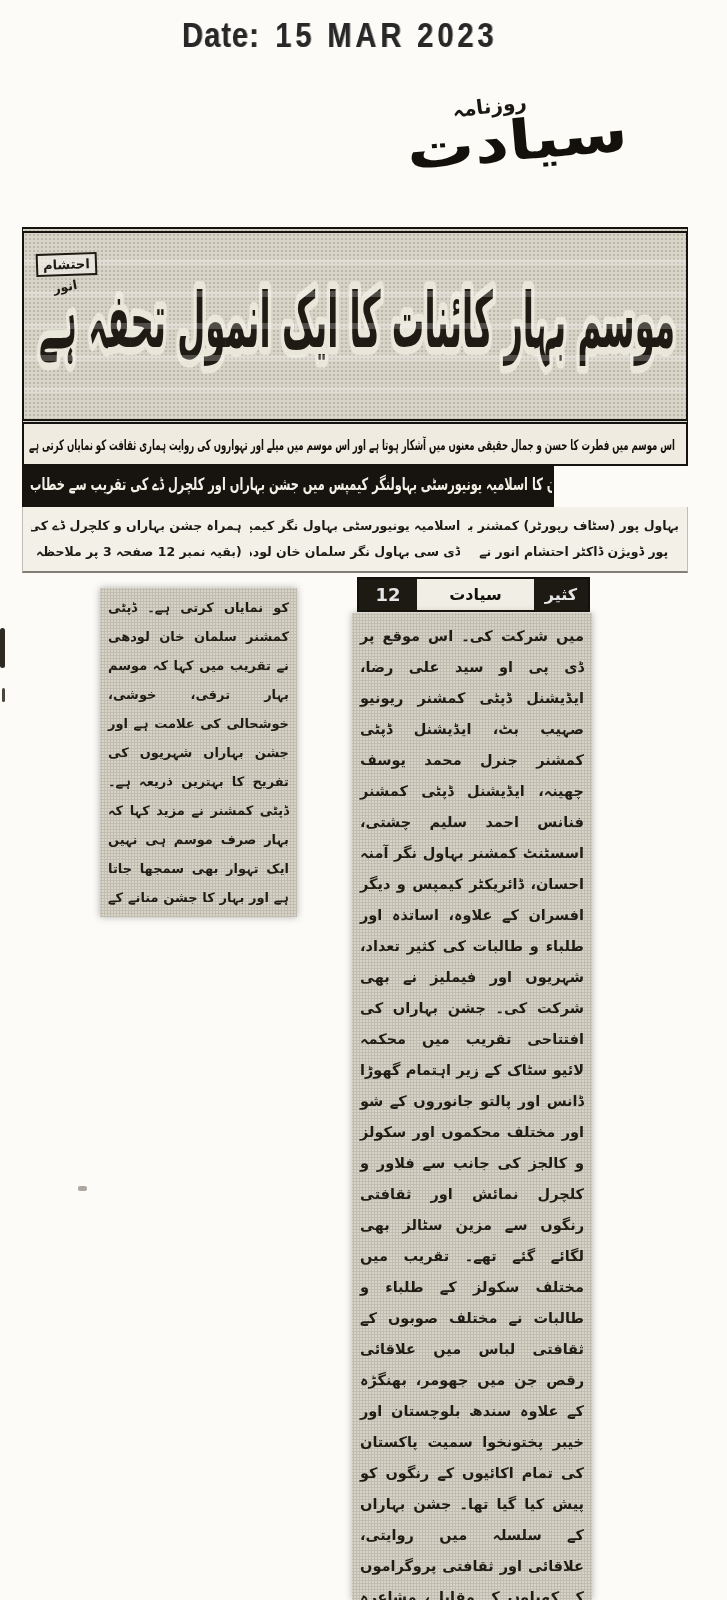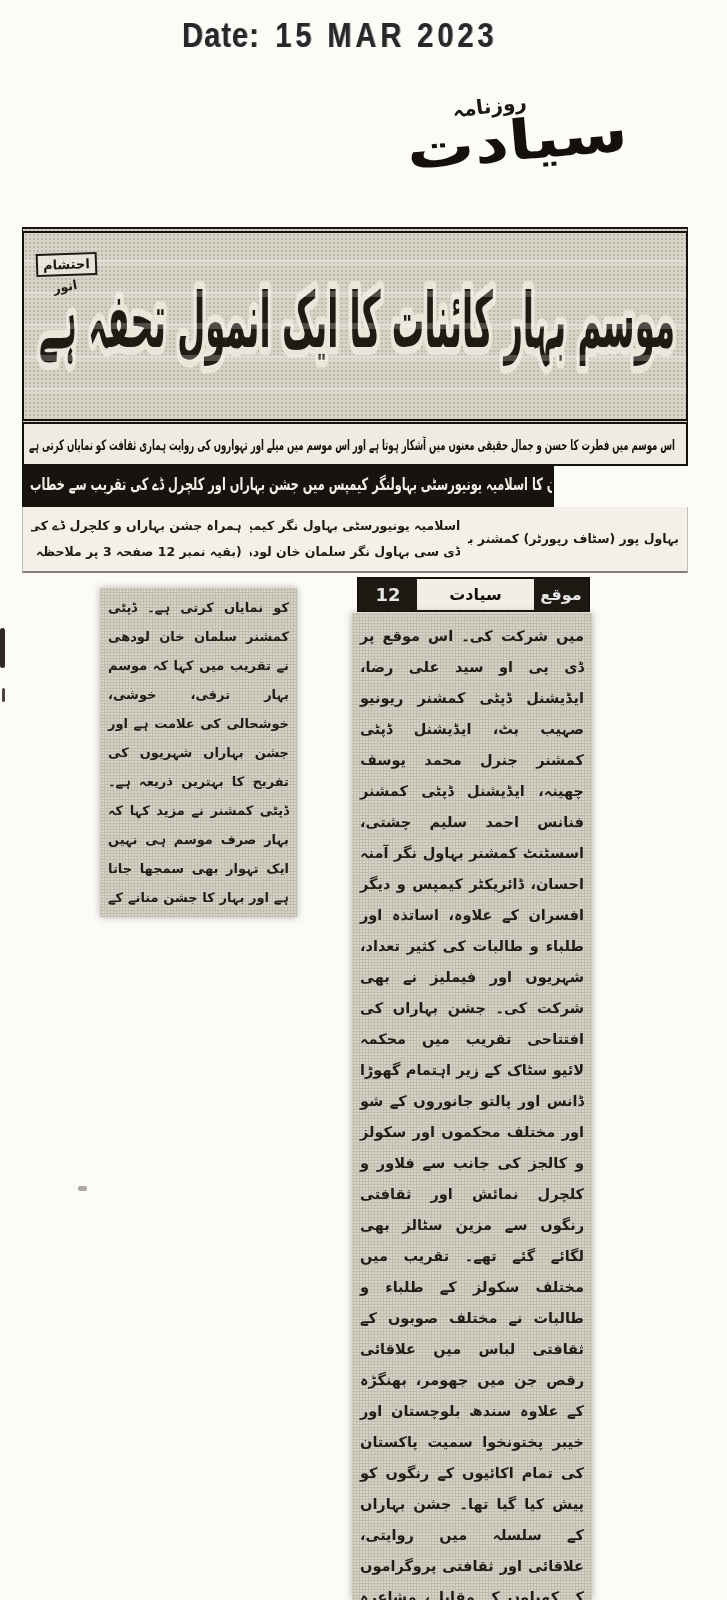--- a/index.html
+++ b/index.html
@@ -147,33 +147,34 @@
   </div>
   <div class="subhead-reversed">
     <svg width="652" height="34">
       <text x="326" y="24" text-anchor="middle" textLength="640" lengthAdjust="spacingAndGlyphs" font-size="17" font-weight="bold" fill="#f2efe5" direction="rtl">کمشنر بہاولپور ڈویژن کا اسلامیہ یونیورسٹی بہاولنگر کیمپس میں جشن بہاراں اور کلچرل ڈے کی تقریب سے خطاب</text>
     </svg>
   </div>
 
   <div class="dateline">
     <div class="dateline-col">
       <div>بہاول پور (سٹاف رپورٹر) کمشنر بہاول</div>
+      <div>پور ڈویژن ڈاکٹر احتشام انور نے</div>
     </div>
     <div class="dateline-col">
       <div>اسلامیہ یونیورسٹی بہاول نگر کیمپس میں</div>
       <div>ڈی سی بہاول نگر سلمان خان لودھی کے</div>
     </div>
     <div class="dateline-col">
       <div>ہمراہ جشن بہاراں و کلچرل ڈے کی تقریب</div>
       <div>(بقیہ نمبر 12 صفحہ 3 پر ملاحظہ فرمائیں)</div>
     </div>
   </div>
 
   <div class="continuation">
-    <div class="cont-black cont-baqiya">موقع</div>
+    <div class="cont-black cont-baqiya">کثیر</div>
     <div class="cont-center">سیادت</div>
     <div class="cont-black cont-num">12</div>
   </div>
 
   <div class="clip col-left">
     <div class="body-text" dir="rtl">کو نمایاں کرتی ہے۔ ڈپٹی کمشنر سلمان خان لودھی نے تقریب میں کہا کہ موسم بہار ترقی، خوشی، خوشحالی کی علامت ہے اور جشن بہاراں شہریوں کی تفریح کا بہترین ذریعہ ہے۔ ڈپٹی کمشنر نے مزید کہا کہ بہار صرف موسم ہی نہیں ایک تہوار بھی سمجھا جاتا ہے اور بہار کا جشن منانے کے لیے ہر علاقے کا اپنا انداز ہے۔ تقریب میں طلباء نے ٹیبلوز، کلچرل شوز اور دیگر خوبصورت پروگرامز سے حاضرین کو بہت محظوظ کیا۔</div>
   </div>
   <div class="clip col-right">
     <div class="body-text" dir="rtl">میں شرکت کی۔ اس موقع پر ڈی پی او سید علی رضا، ایڈیشنل ڈپٹی کمشنر ریونیو صہیب بٹ، ایڈیشنل ڈپٹی کمشنر جنرل محمد یوسف چھینہ، ایڈیشنل ڈپٹی کمشنر فنانس احمد سلیم چشتی، اسسٹنٹ کمشنر بہاول نگر آمنہ احسان، ڈائریکٹر کیمپس و دیگر افسران کے علاوہ، اساتذہ اور طلباء و طالبات کی کثیر تعداد، شہریوں اور فیملیز نے بھی شرکت کی۔ جشن بہاراں کی افتتاحی تقریب میں محکمہ لائیو سٹاک کے زیر اہتمام گھوڑا ڈانس اور پالتو جانوروں کے شو اور مختلف محکموں اور سکولز و کالجز کی جانب سے فلاور و کلچرل نمائش اور ثقافتی رنگوں سے مزین سٹالز بھی لگائے گئے تھے۔ تقریب میں مختلف سکولز کے طلباء و طالبات نے مختلف صوبوں کے ثقافتی لباس میں علاقائی رقص جن میں جھومر، بھنگڑہ کے علاوہ سندھ بلوچستان اور خیبر پختونخوا سمیت پاکستان کی تمام اکائیوں کے رنگوں کو پیش کیا گیا تھا۔ جشن بہاراں کے سلسلہ میں روایتی، علاقائی اور ثقافتی پروگراموں کے کھیلوں کے مقابلے، مشاعرہ اور عارفانہ کلام کی تقاریب کا بھی اہتمام کیا گیا تھا۔ اس موقع پر کمشنر بہاول پور ڈاکٹر احتشام انور نے کہا کہ ہمارے وطن میں موسم بہار انتہائی خوبصورت انداز لیے آتا ہے۔ موسم بہار کائنات کا ایک انمول عطیہ ہے۔ اس موسم میں فطرت کا حسن و جمال حقیقی معنوں میں آشکار ہوتا ہے اور اس موسم میں میلے اور تہواروں کی روایت ہماری ثقافت کی دلکشی و رنگینی</div>
   </div>

